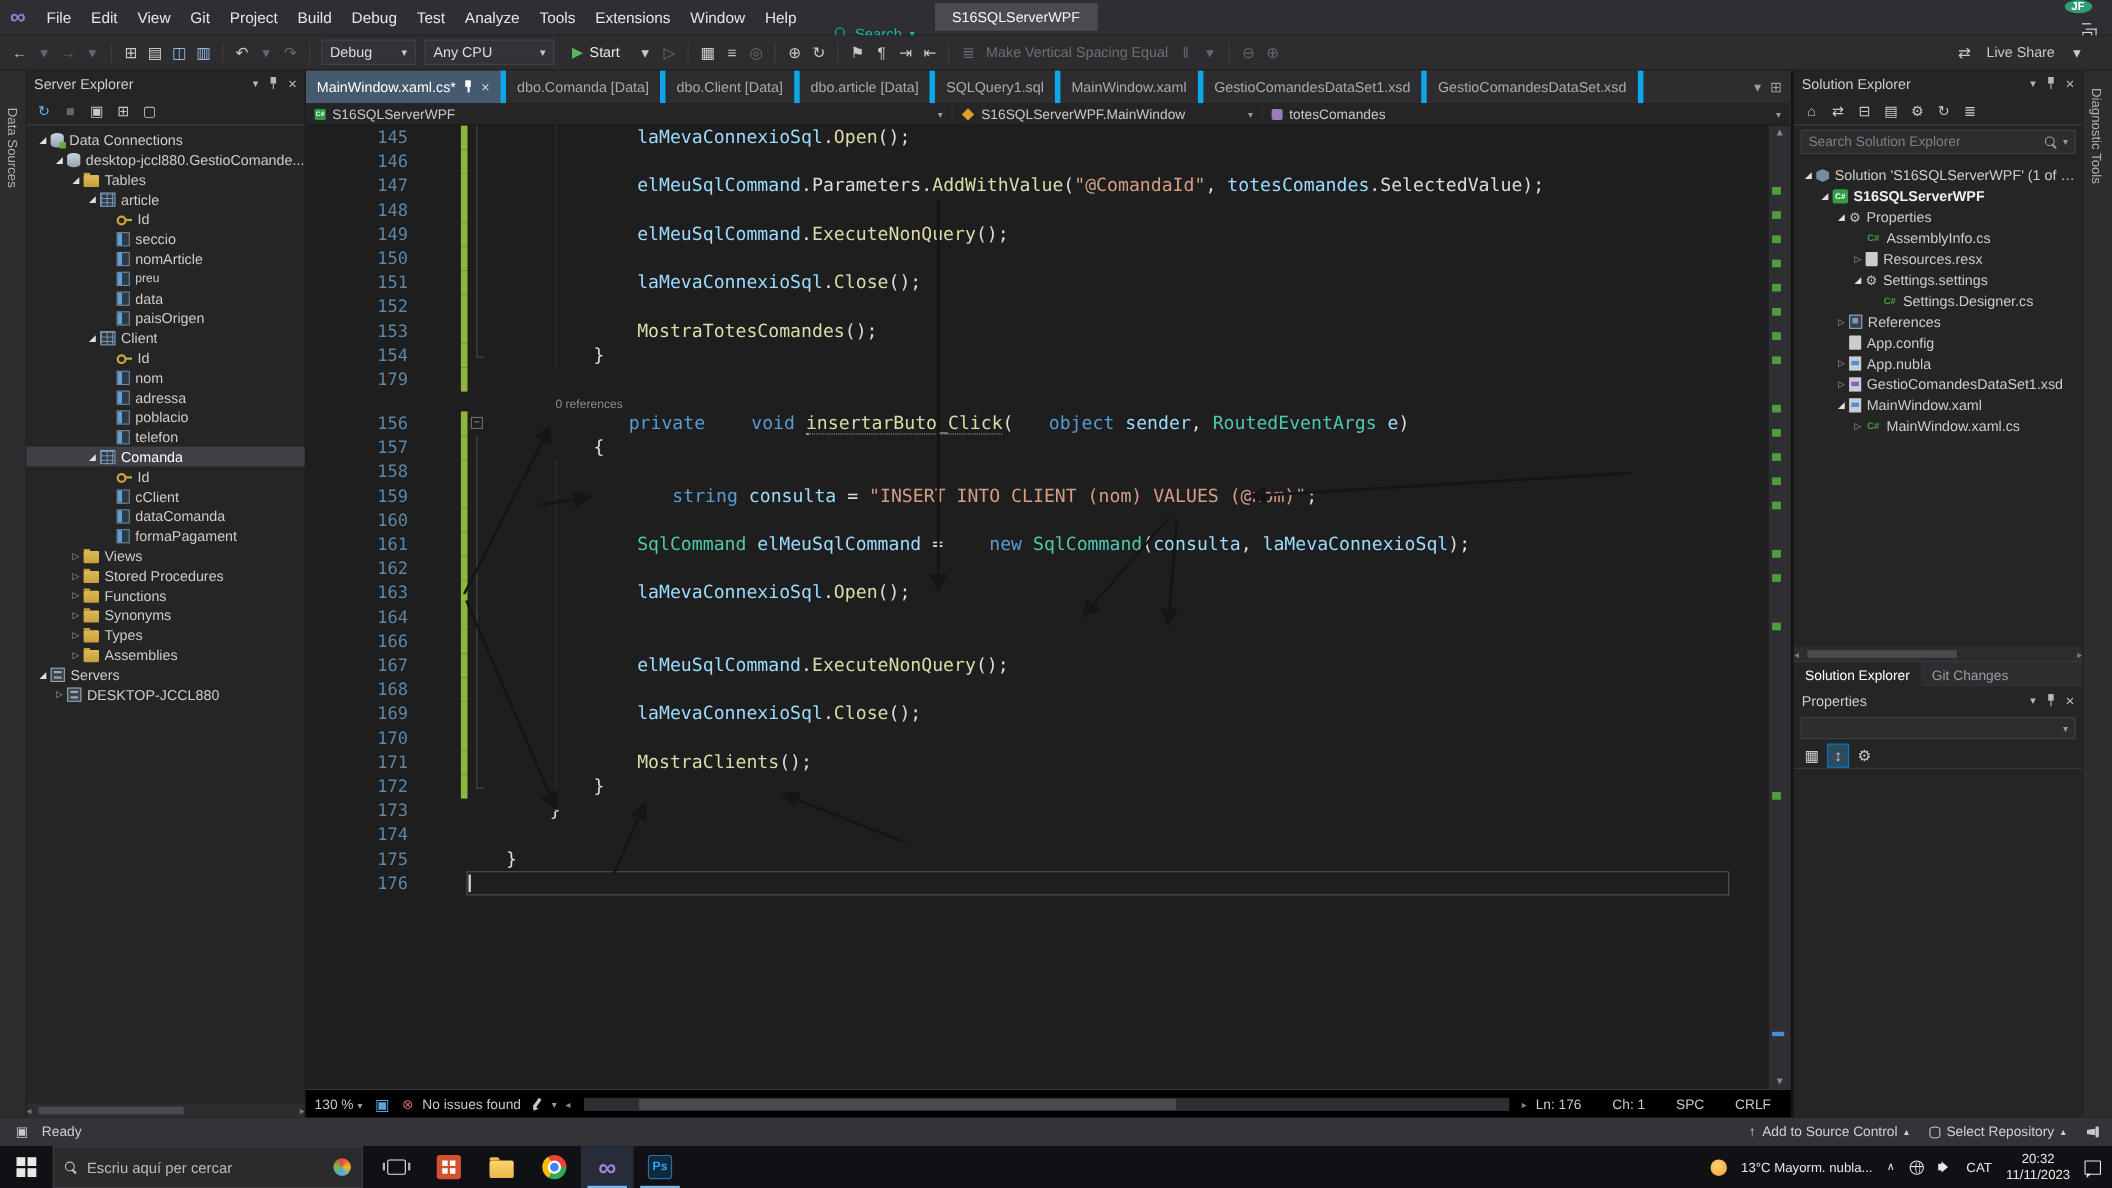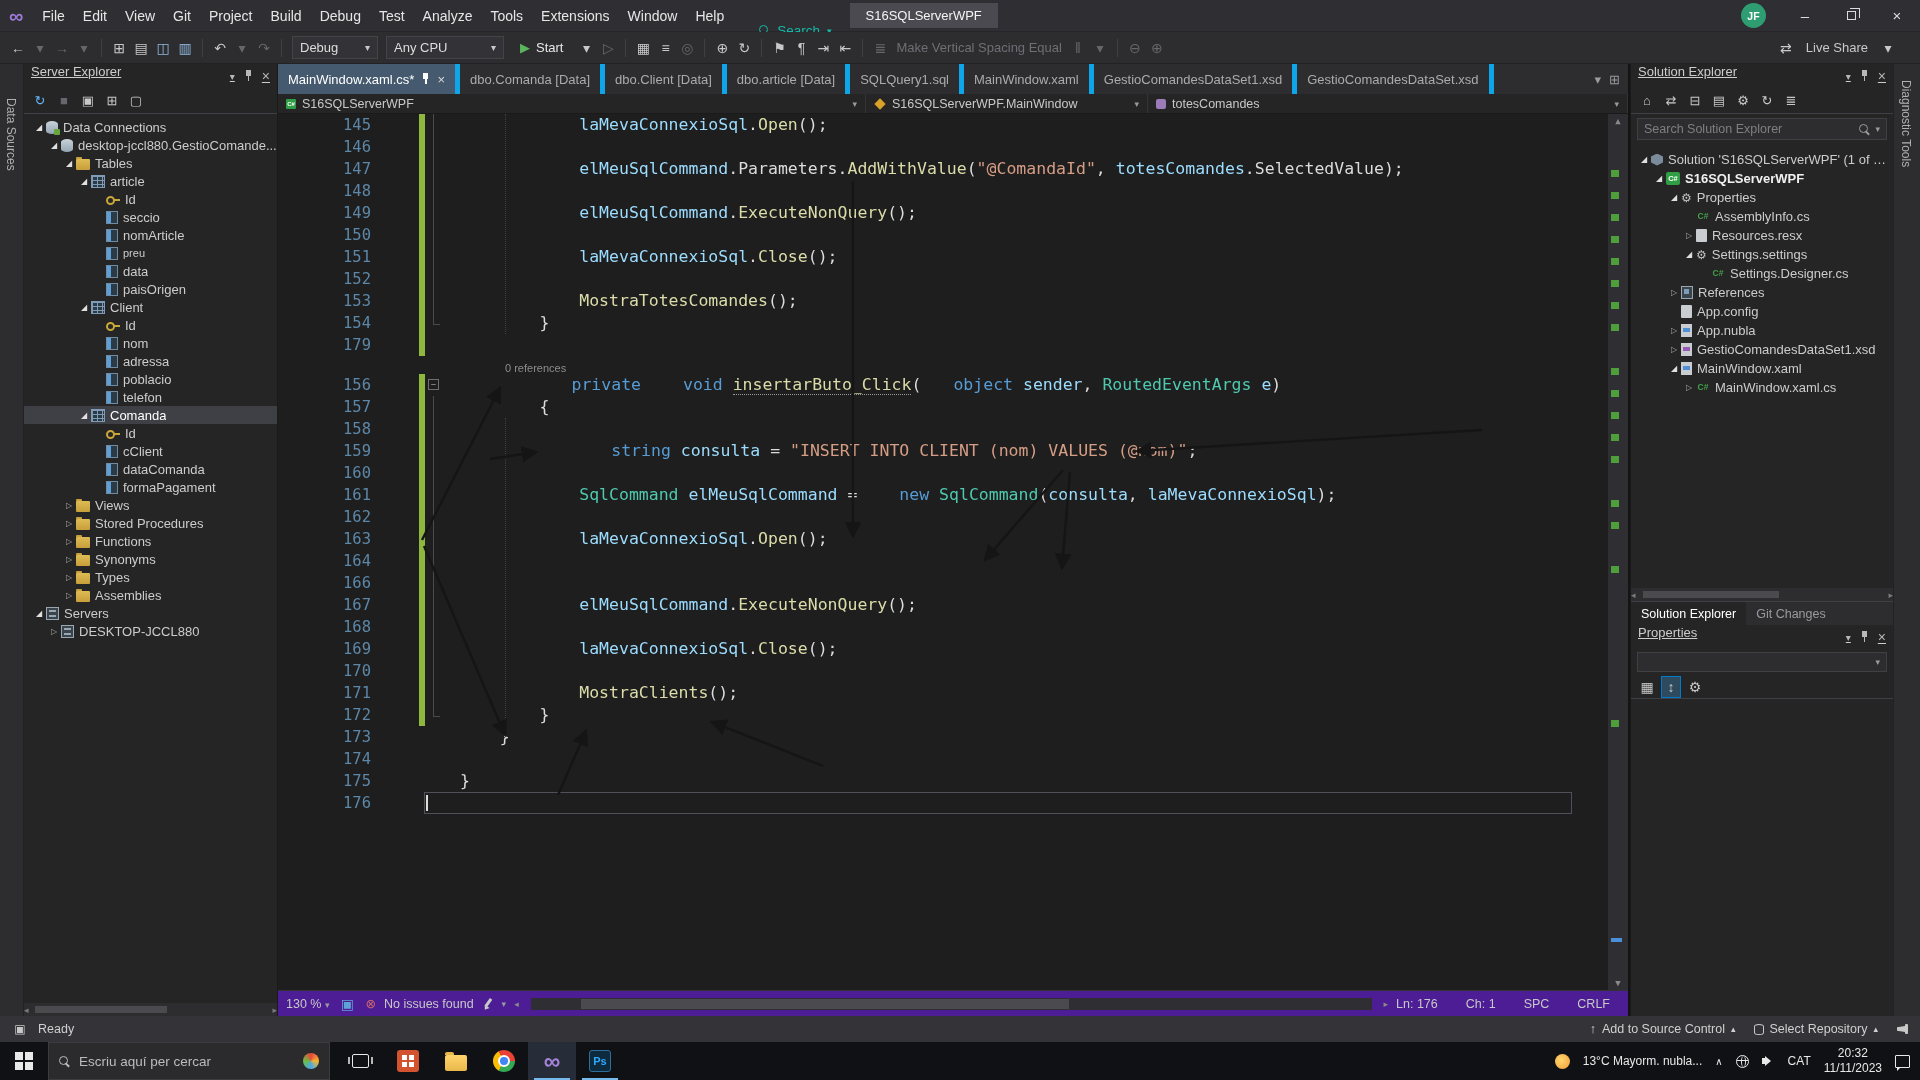--- a/index.html
+++ b/index.html
@@ -7,21 +7,21 @@
   body{font-family:"Liberation Sans",sans-serif;color:#DCDCDC;position:relative;font-size:13px;}
   #app{position:absolute;inset:0;}
 
   
   #titlebar{position:absolute;left:0;top:0;right:0;height:32px;background:#2F2F33;display:flex;align-items:center;border-bottom:1px solid #26262A;}
   #vs-logo{color:#9D7BD8;font-size:20px;font-weight:bold;padding:0 10px 0 9px;line-height:32px;}
   #menu-items{display:flex;height:100%;}
   .menu-item{padding:0 9px;display:flex;align-items:center;font-size:14px;color:#E6E6E6;}
   #qsearch{display:flex;align-items:center;gap:7px;color:#14b8a6;margin-left:26px;font-size:13.5px;margin-top:30px;}
   #win-title{margin-left:18px;background:#4A4A50;color:#F4F4F4;font-size:13px;padding:5px 16px;}
-  #tb-right{margin-left:auto;display:flex;align-items:center;height:100%;}
+  #tb-right{margin-left:auto;display:flex;align-items:center;height:100%;flex-direction:column;}
   .avatar{width:25px;height:25px;border-radius:50%;background:#2E9E72;color:#fff;font-size:10.5px;font-weight:bold;display:flex;align-items:center;justify-content:center;margin-right:16px;}
   .wbtn{width:46px;height:100%;display:flex;align-items:center;justify-content:center;color:#DCDCDC;font-size:15px;}
   .win-restore{width:9px;height:9px;border:1px solid #DCDCDC;position:relative;display:inline-block;}
   .win-restore::before{content:"";position:absolute;left:2px;top:-4px;width:9px;height:9px;border-top:1px solid #DCDCDC;border-right:1px solid #DCDCDC;}
 
   
   #toolbar{position:absolute;left:0;top:32px;right:0;height:32px;background:#2D2D30;display:flex;align-items:center;padding:0 8px;border-bottom:1px solid #222226;}
   #toolbar-items{display:flex;align-items:center;gap:2px;flex:1;}
   #toolbar-right{display:flex;align-items:center;gap:6px;padding-right:14px;}
   .tbi{min-width:20px;height:22px;display:flex;align-items:center;justify-content:center;font-size:14px;color:#C8C8C8;padding:0 2px;}
@@ -36,21 +36,21 @@
   .start-btn .lbl{font-size:13px;color:#E8E8E8;}
 
   
   #left-strip{position:absolute;left:0;top:64px;width:24px;bottom:64px;background:#2D2D30;border-right:1px solid #222226;}
   #left-strip .vtext{writing-mode:vertical-rl;color:#B0B0B0;font-size:12px;padding-top:34px;margin-left:4px;}
   #right-strip{position:absolute;left:1893px;top:64px;width:27px;bottom:64px;background:#2D2D30;border-left:1px solid #222226;}
   #right-strip .vtext{writing-mode:vertical-rl;color:#B0B0B0;font-size:12px;padding-top:16px;margin-left:5px;}
 
   
   .panel{background:#252526;}
-  .panel-title{height:24px;display:flex;padding:0 7px;color:#CCCCCC;font-size:13px;text-decoration:underline;}
+  .panel-title{height:24px;display:flex;align-items:center;padding:0 7px;color:#CCCCCC;font-size:13px;}
   .pt-icons{margin-left:auto;display:flex;align-items:center;gap:9px;color:#B8B8B8;}
   .pt-icons .caret{font-size:10px;}
   .pt-icons .x{font-size:14px;}
   .pin{width:9px;height:12px;position:relative;display:inline-block;}
   .pin::before{content:"";position:absolute;left:2px;top:0;width:5px;height:6px;background:currentColor;}
   .pin::after{content:"";position:absolute;left:4px;top:6px;width:1.5px;height:5px;background:currentColor;}
   .mini-toolbar{height:26px;display:flex;align-items:center;gap:4px;padding:0 6px;border-bottom:1px solid #3F3F46;}
   .mini-toolbar .tbi{height:20px;font-size:13px;}
   .searchbox{height:22px;margin:4px 6px;background:#2D2D30;border:1px solid #3F3F46;display:flex;align-items:center;padding:0 6px;color:#7E7E84;font-size:12.5px;}
   .searchbox .right{margin-left:auto;display:flex;align-items:center;gap:5px;color:#9A9AA0;}
@@ -129,21 +129,21 @@
   .tk-v{color:#9CDCFE;}
   .u{border-bottom:1px dotted #9A9A9A;}
   .curline{position:absolute;left:146px;right:36px;top:0;bottom:0;border:1px solid #50505A;}
   .caret-line{position:absolute;left:148px;top:3px;bottom:3px;width:2px;background:#DCDCDC;}
   .guide{position:absolute;width:0;border-left:1px dotted #3E3E3E;}
   #vscroll{position:absolute;right:0;top:0;bottom:0;width:20px;background:#2E2E33;}
   #vscroll .arr{position:absolute;left:0;right:0;text-align:center;color:#8A8A8A;font-size:9px;}
   .mark{position:absolute;left:3px;width:8px;height:7px;background:#4E9E3C;}
   .markc{position:absolute;left:3px;width:11px;height:4px;background:#4A90D9;}
 
-  #ebar{height:26px;background:#4c1d95;border-top:1px solid #333338;display:flex;align-items:center;padding:0 8px;gap:8px;font-size:12.5px;color:#C8C8C8;}
+  #ebar{height:26px;background:#000000;border-top:1px solid #333338;display:flex;align-items:center;padding:0 8px;gap:8px;font-size:12.5px;color:#C8C8C8;}
   #ebar .caret{font-size:9px;color:#9A9AA0;}
   .pencil{width:12px;height:12px;position:relative;display:inline-block;}
   .pencil::before{content:"";position:absolute;left:5px;top:0;width:3px;height:9px;background:#C8C8C8;transform:rotate(35deg);}
   .pencil::after{content:"";position:absolute;left:1px;top:8px;border-left:3px solid transparent;border-right:3px solid transparent;border-top:4px solid #C8C8C8;transform:rotate(35deg);}
   #htrack{flex:1;height:12px;background:#2E2E33;position:relative;margin:0 4px;}
   #hthumb{position:absolute;top:1px;bottom:1px;left:6%;width:58%;background:#4A4A4F;}
   #ebar .posgrp{display:flex;gap:28px;padding-right:10px;}
 
   
   #right-col{position:absolute;left:1630px;top:64px;width:263px;bottom:64px;display:flex;flex-direction:column;border-left:1px solid #1A1A1A;}

